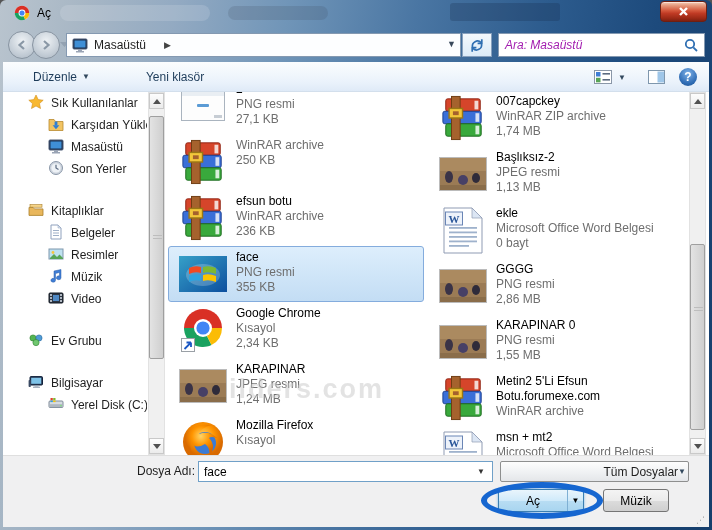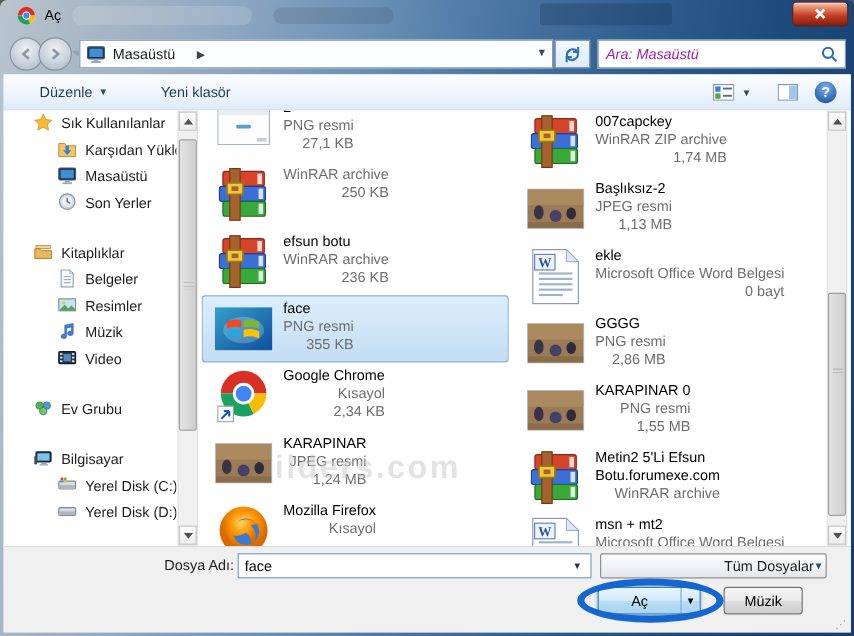--- a/index.html
+++ b/index.html
@@ -33,21 +33,21 @@
   .search{position:absolute;left:495px;top:5px;width:207px;height:24px;background:#fff;border:1px solid #8499b1;
       display:flex;align-items:center;padding:0 6px;}
   .search-ph{flex:1;color:#a21caf;font-style:italic;}
   
   .bodyarea{position:absolute;left:3px;right:3px;top:62px;bottom:3px;background:#f0f0f1;}
   .toolbar{position:absolute;left:0;right:0;top:0;height:30px;
       background:linear-gradient(#fbfdfe,#eaf2fb 70%,#dfeaf7);border-bottom:1px solid #d3dfec;
       display:flex;align-items:center;color:#1e3c5a;}
   .tool-item{display:flex;align-items:center;gap:5px;padding:4px 8px;}
   .tool-item.first{margin-left:22px;}
-  .tool-item.second{margin-left:28px;}
+  .tool-item.second{margin-left:40px;}
   .tb-right{position:absolute;right:12px;top:0;height:30px;display:flex;align-items:center;gap:14px;}
   .dd{font-size:8px;color:#33495e;}
   .helpbtn{width:18px;height:18px;border-radius:50%;color:#fff;font-weight:bold;font-size:12px;
       background:radial-gradient(circle at 50% 30%,#7fb2e8,#2f6cb4 65%,#1d4f8c);
       display:flex;align-items:center;justify-content:center;border:1px solid #1c4а7a;}
   
   .content{position:absolute;left:0;right:0;top:30px;bottom:72px;background:#fff;overflow:hidden;}
   .sidebar{position:absolute;left:6px;top:0;bottom:0;width:138px;overflow:hidden;padding-top:0;}
   .sb-row{display:flex;align-items:center;gap:7px;height:22px;white-space:nowrap;overflow:hidden;}
   .sb-head{padding-left:19px;}
@@ -64,21 +64,21 @@
       background:repeating-linear-gradient(#bdbdbd 0 1px,transparent 1px 3px);}
   
   .filecol{position:absolute;top:0;bottom:0;display:flex;flex-direction:column;overflow:hidden;}
   .col1{left:165px;width:256px;margin-top:-14px;}
   .col2{left:425px;width:256px;margin-top:-2px;}
   .frow{display:flex;min-height:56px;padding:2px 4px 0 10px;gap:9px;align-items:flex-start;border:1px solid transparent;}
   .frow.sel{background:linear-gradient(#ddeefc,#c3ddf4);border:1px solid #84acdd;border-radius:3px;}
   .ficon{width:48px;height:50px;flex:none;display:flex;align-items:center;justify-content:center;}
   .ftext{display:flex;flex-direction:column;line-height:15px;padding-top:1px;min-width:0;}
   .fname{color:#000;white-space:nowrap;}
-  .fmeta{color:#6e6e6e;white-space:nowrap;text-align:right;}
+  .fmeta{color:#6e6e6e;white-space:nowrap;}
   .watermark{position:absolute;left:226px;top:282px;font-size:27px;font-weight:bold;letter-spacing:2px;
       color:#c9c9c9;opacity:.5;pointer-events:none;z-index:5;}
   
   .footer{position:absolute;left:0;right:0;bottom:0;height:72px;background:#f0f0f1;border-top:1px solid #dfdfdf;}
   .fn-label{position:absolute;left:100px;top:8px;width:92px;text-align:right;color:#1e1e1e;}
   .fn-input{position:absolute;left:195px;top:5px;width:295px;height:21px;border:1px solid #70a0c8;background:#fff;
       font-family:"Liberation Sans",sans-serif;font-size:12px;padding:0 16px 0 5px;}
   .fn-input-dd{position:absolute;left:474px;top:11px;font-size:8px;color:#333;}
   .ftype{position:absolute;left:497px;top:5px;width:189px;height:21px;border:1px solid #8e8f8f;border-radius:2px;
       background:linear-gradient(#fdfdfd,#eef0f2 60%,#e4e6e9);display:flex;align-items:center;
@@ -304,28 +304,20 @@
                 <rect x="1" y="5" width="14" height="6.5" rx="1" fill="#d6dbe1" stroke="#7f8b99"></rect>
                 <rect x="1.4" y="8.2" width="13.2" height="3" fill="#aeb6c0"></rect>
                 <circle cx="13" cy="9.6" r=".9" fill="#7de07d"></circle>
                 <rect x="2.5" y="2" width="2.3" height="2.3" fill="#e0402a"></rect>
                 <rect x="5.2" y="2" width="2.3" height="2.3" fill="#7eb832"></rect>
                 <rect x="2.5" y="4.6" width="2.3" height="1.5" fill="#2da4e0"></rect>
                 <rect x="5.2" y="4.6" width="2.3" height="1.5" fill="#fbc400"></rect>
               </svg></span>
             <span>Yerel Disk (C:)</span>
           </div>
-          <div class="sb-row sb-item">
-            <span><svg width="16" height="16">
-                <rect x="1" y="5" width="14" height="6.5" rx="1" fill="#d6dbe1" stroke="#7f8b99"></rect>
-                <rect x="1.4" y="8.2" width="13.2" height="3" fill="#aeb6c0"></rect>
-                <circle cx="13" cy="9.6" r=".9" fill="#7de07d"></circle>
-              </svg></span>
-            <span>Yerel Disk (D:)</span>
-          </div>
         </div>
 
       <div class="vscroll sb">
         <div class="sc-arrow" style="top:0;">
             <svg width="8" height="5">
               <path d="M0 5 L4 0 L8 5" fill="#505050"></path>
             </svg>
           </div>
         <div class="sc-thumb" style="top:23px;height:243px;">
             <div class="grip" style="top:118px;"></div>

